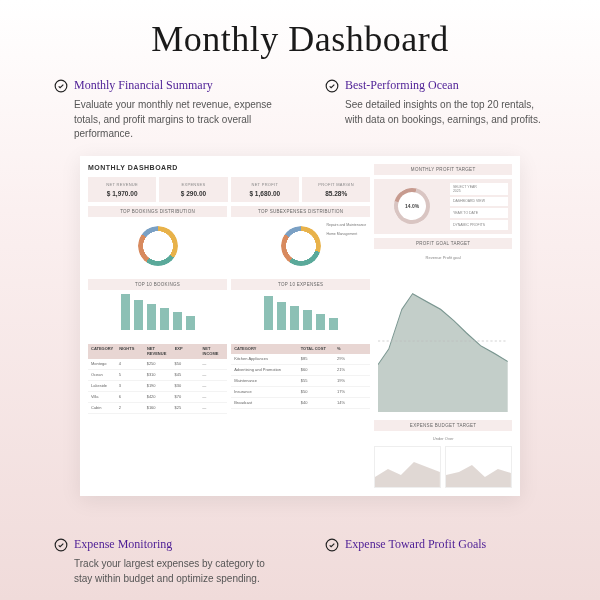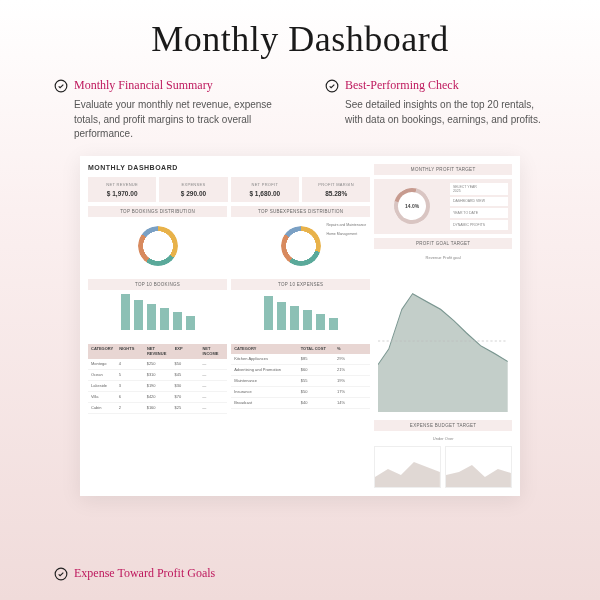--- a/index.html
+++ b/index.html
@@ -20,21 +20,21 @@
   }
   .features {
     display: flex;
     justify-content: space-between;
     padding: 18px 54px 0 54px;
     gap: 50px;
   }
   .feature { flex: 1; font-family: -apple-system, Helvetica, Arial, sans-serif; }
   .feature-head { display: flex; align-items: center; gap: 6px; margin-bottom: 5px; }
   .check-icon { width: 14px; height: 14px; flex-shrink: 0; }
-  .feature-title { font-size: 12px; font-weight: 500; color: #be185d; font-family: Georgia, serif; }
+  .feature-title { font-size: 12px; font-weight: 500; color: #4c1d95; font-family: Georgia, serif; }
   .feature-desc { font-size: 10px; line-height: 1.45; color: #555; padding-left: 20px; }
   .features.bottom { position: absolute; bottom: 14px; left: 0; right: 0; }
 
   
   .dash {
     width: 440px; height: 340px;
     margin: 14px auto 0 auto;
     background: #fff;
     box-shadow: 0 4px 20px rgba(0,0,0,0.08);
     font-family: -apple-system, Helvetica, Arial, sans-serif;
@@ -90,21 +90,21 @@
       <span class="feature-title">Monthly Financial Summary</span>
     </div>
     <p class="feature-desc">Evaluate your monthly net revenue, expense totals, and profit margins to track overall performance.</p>
   </div>
   <div class="feature">
     <div class="feature-head">
       <svg class="check-icon" viewBox="0 0 24 24" fill="none" stroke="#222" stroke-width="2">
           <circle cx="12" cy="12" r="10"></circle>
           <path d="M8 12.5l2.5 2.5L16 9.5"></path>
         </svg>
-      <span class="feature-title">Best-Performing Check</span>
+      <span class="feature-title">Best-Performing Ocean</span>
     </div>
     <p class="feature-desc">See detailed insights on the top 20 rentals, with data on bookings, earnings, and profits.</p>
   </div>
 </div>
 
 <div class="dash">
   <div class="dash-left">
     <div class="dash-title">MONTHLY DASHBOARD</div>
     <div class="kpi-row">
       <div class="kpi">
@@ -297,16 +297,26 @@
   </div>
 </div>
 
 <div class="features bottom">
   <div class="feature">
     <div class="feature-head">
       <svg class="check-icon" viewBox="0 0 24 24" fill="none" stroke="#222" stroke-width="2">
           <circle cx="12" cy="12" r="10"></circle>
           <path d="M8 12.5l2.5 2.5L16 9.5"></path>
         </svg>
+      <span class="feature-title">Expense Monitoring</span>
+    </div>
+    <p class="feature-desc">Track your largest expenses by category to stay within budget and optimize spending.</p>
+  </div>
+  <div class="feature">
+    <div class="feature-head">
+      <svg class="check-icon" viewBox="0 0 24 24" fill="none" stroke="#222" stroke-width="2">
+          <circle cx="12" cy="12" r="10"></circle>
+          <path d="M8 12.5l2.5 2.5L16 9.5"></path>
+        </svg>
       <span class="feature-title">Expense Toward Profit Goals</span>
     </div>
   </div>
 </div>
 
 </body></html>

